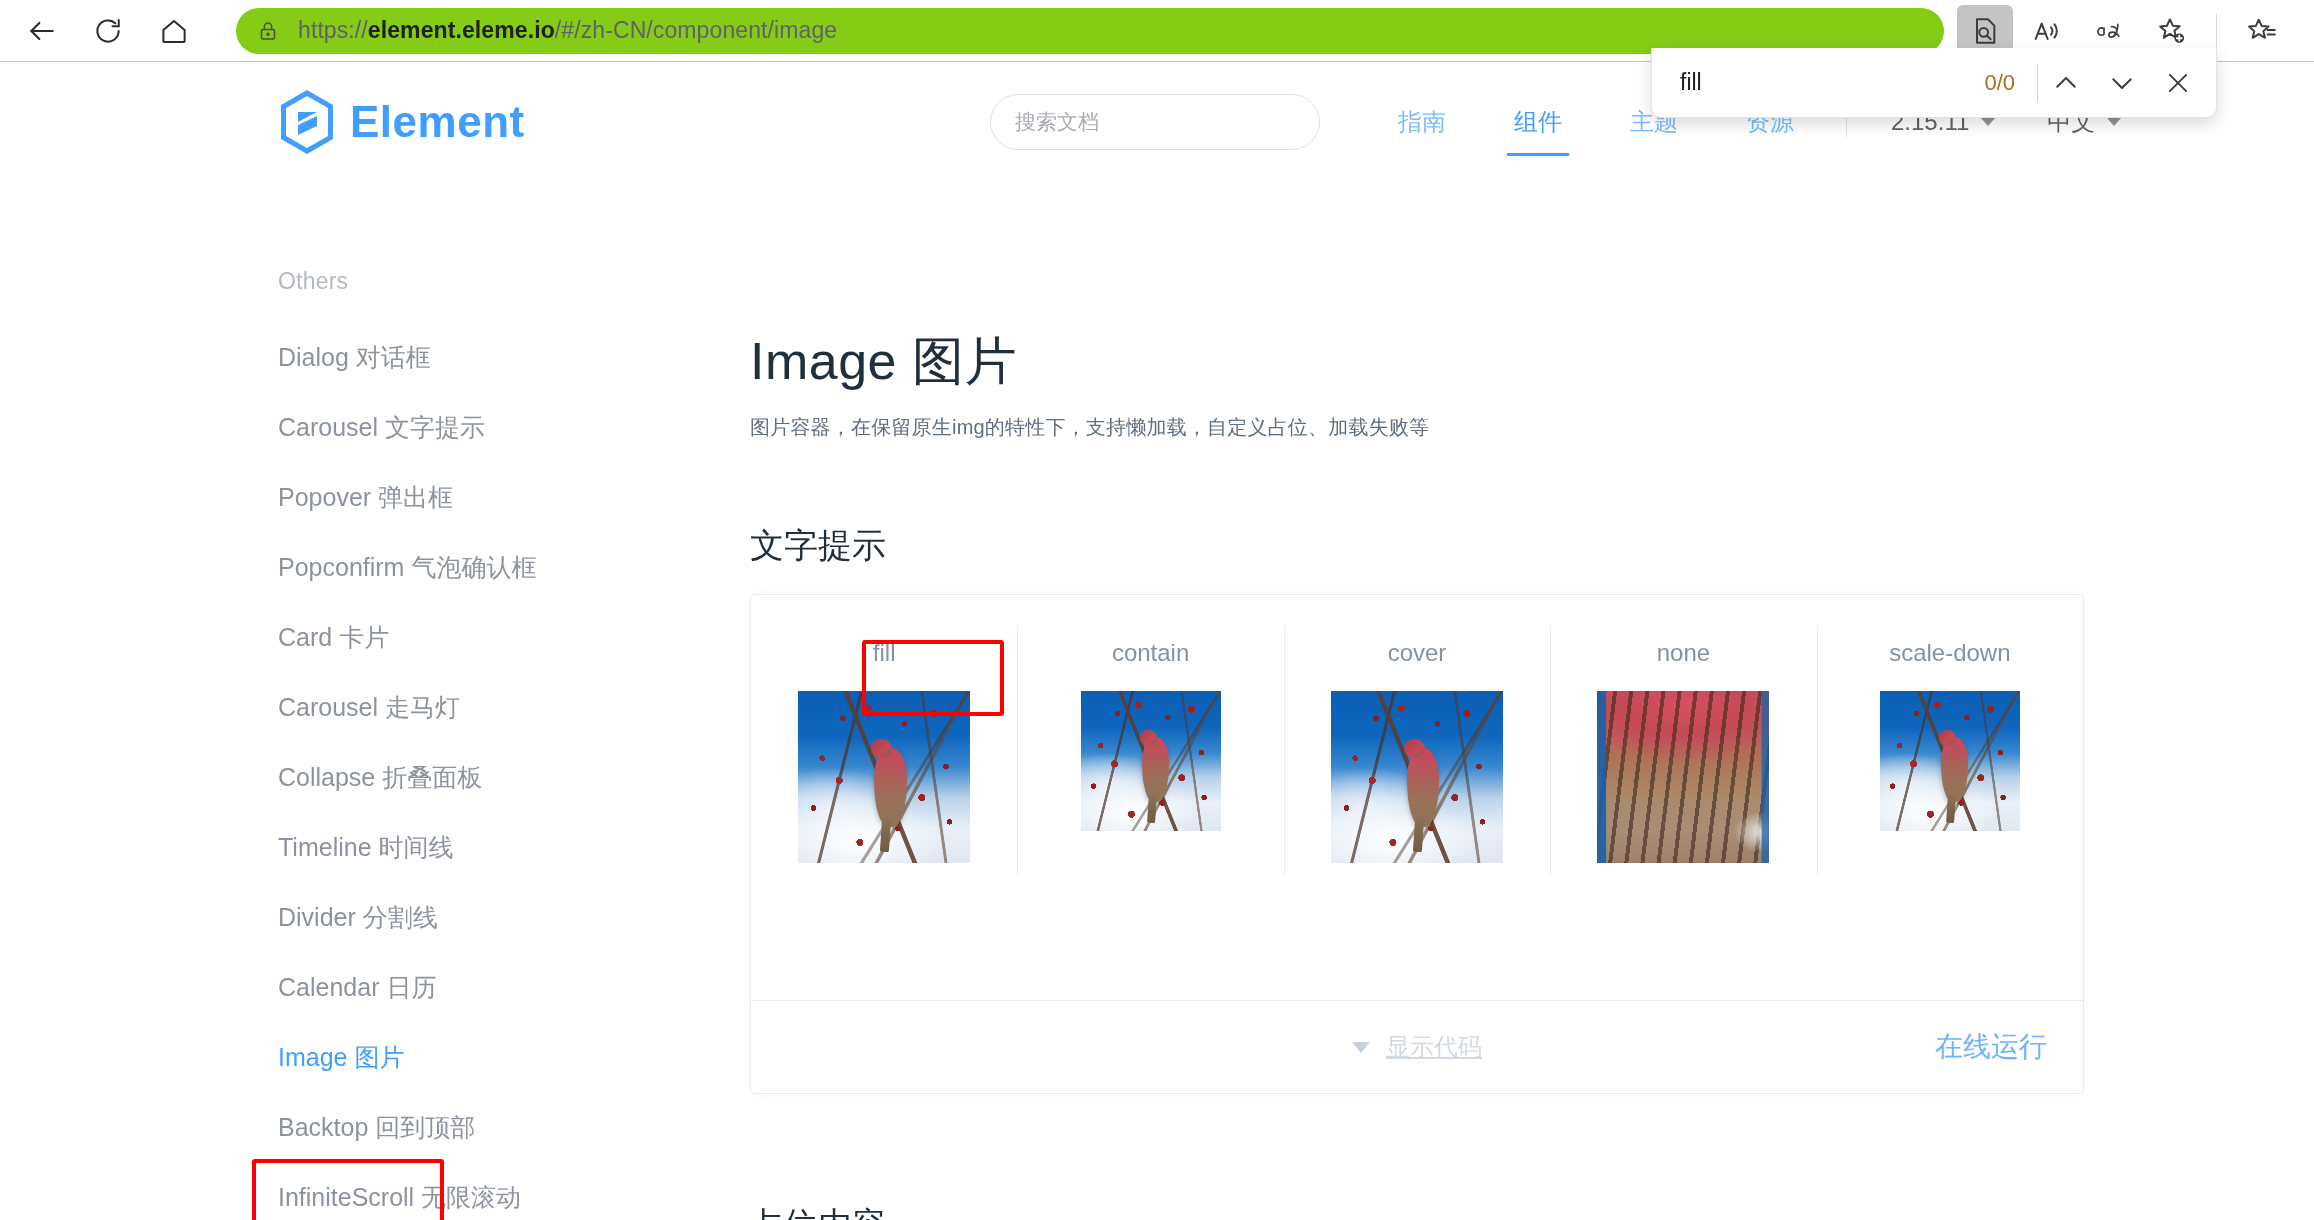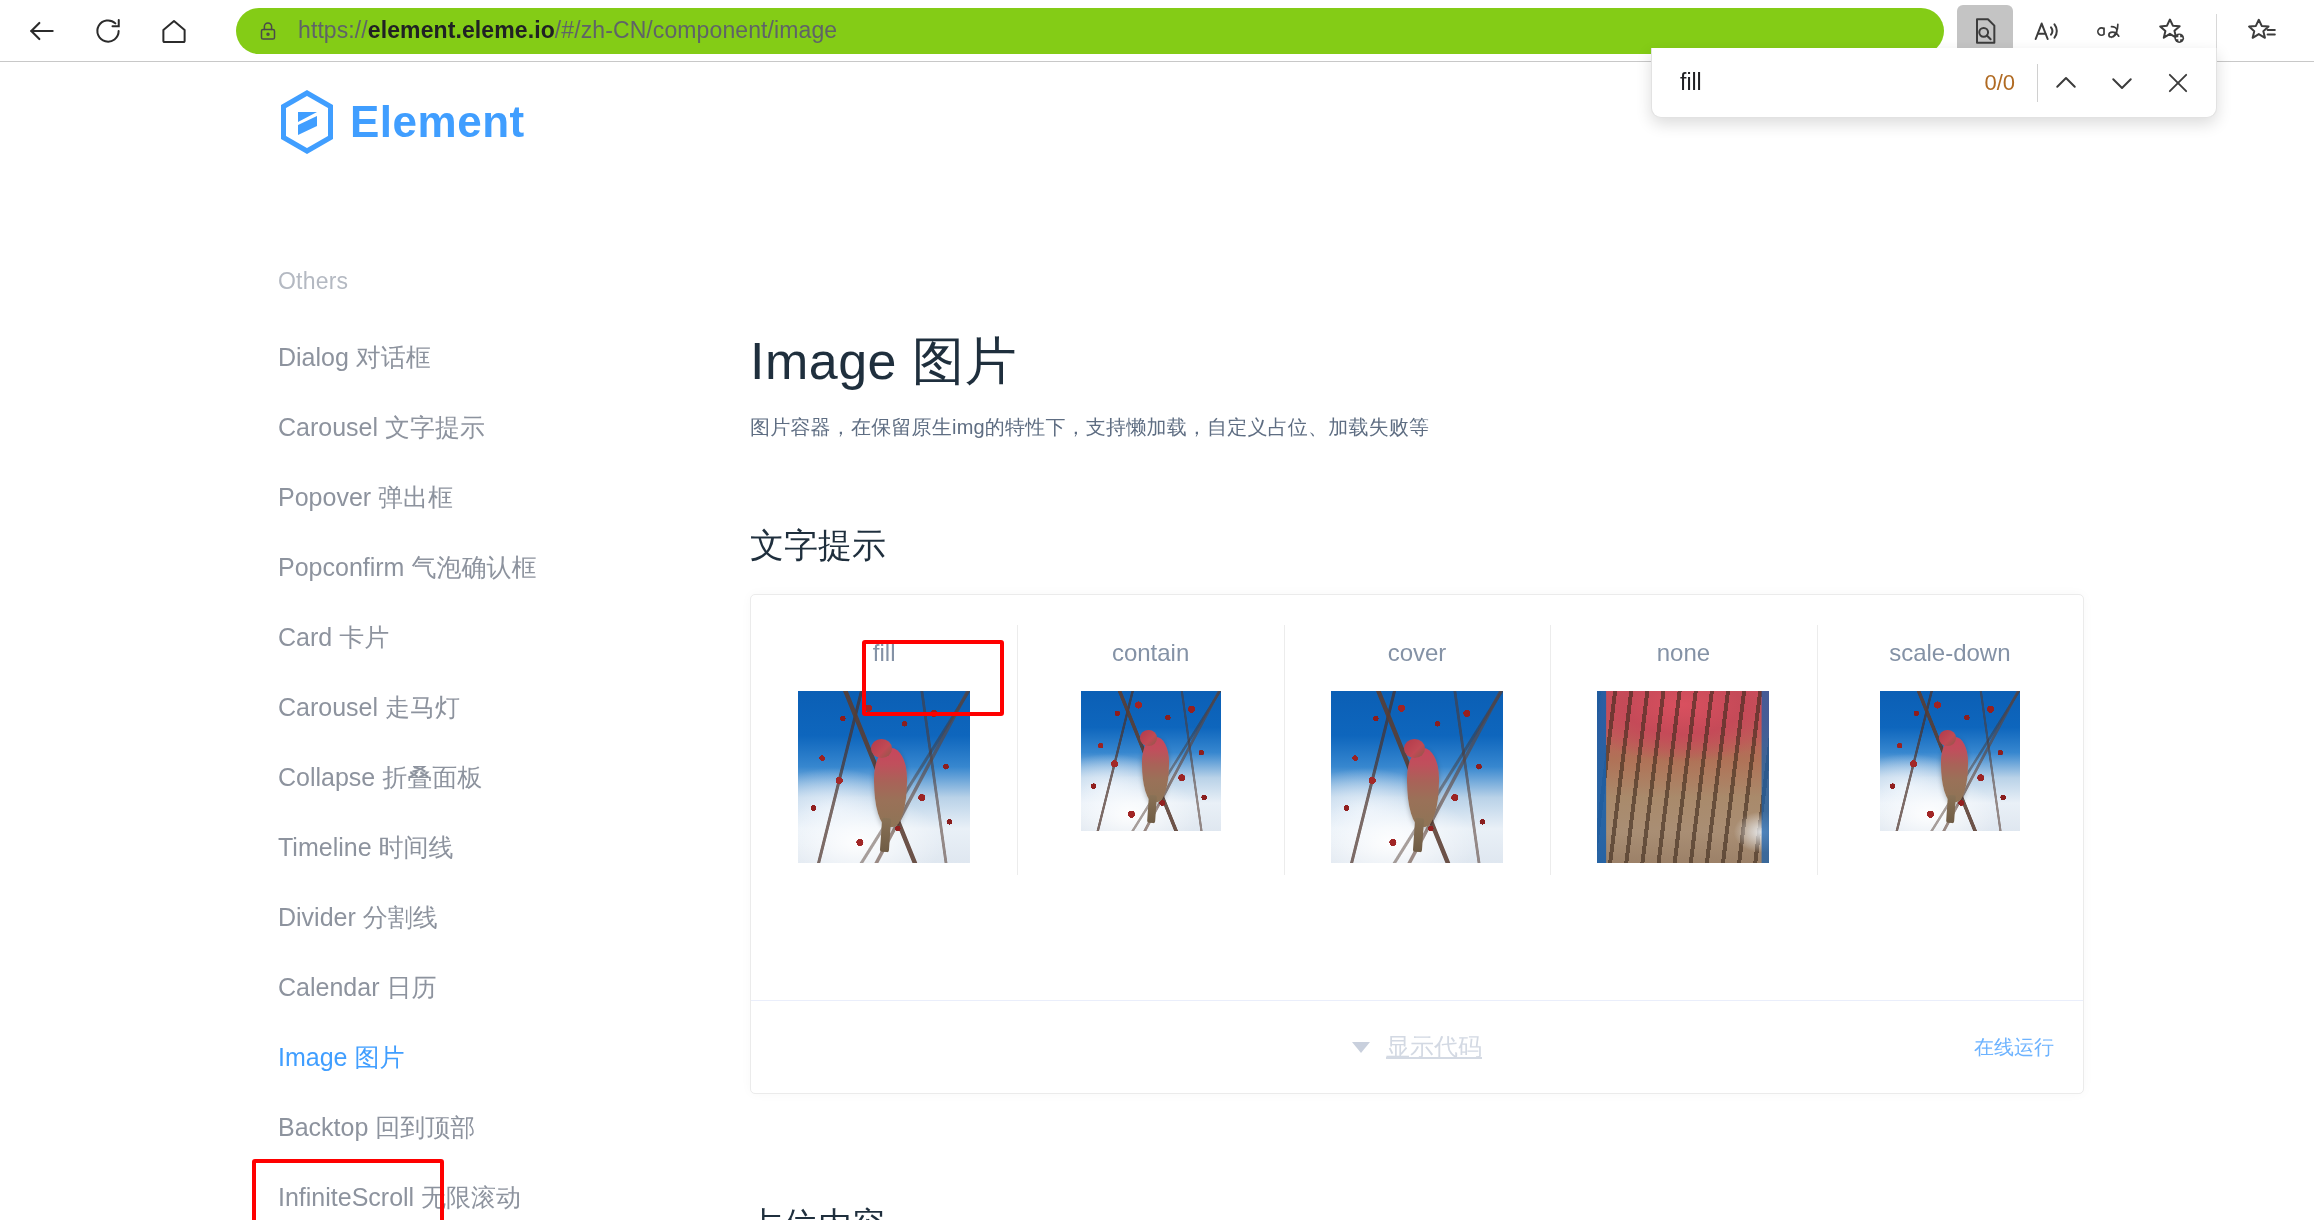--- a/index.html
+++ b/index.html
@@ -401,22 +401,22 @@
   #show-code-caret {
     width: 0; height: 0;
     border-left: 9px solid transparent;
     border-right: 9px solid transparent;
     border-top: 11px solid #c9d0dd;
     margin-right: 16px;
   }
   #show-code-label { font-size: 24px; color: #d3d9e3; text-decoration: underline; }
   #online-run {
     position: absolute;
-    right: 29px;
-    font-size: 20px;
+    right: 36px;
+    font-size: 28px;
     color: #6db3ff;
     cursor: pointer;
   }
   #next-section-title {
     position: absolute;
     left: 190px; top: 1020px;
     font-size: 34px;
     color: #1f2f3d;
     overflow: hidden;
     height: 18px;
@@ -530,20 +530,38 @@
 
 <div id="page-header">
   <div id="logo-block">
     <svg width="58" height="64" viewBox="0 0 58 64">
       <path d="M29 3 52.5 16.5v31L29 61 5.5 47.5v-31z" fill="none" stroke="#409eff" stroke-width="5"></path>
       <path d="M20 22h19l-19 10zM20 35l19-9v10l-19 9z" fill="#409eff"></path>
     </svg>
     <span id="logo-text">Element</span>
   </div>
 
+  <div id="header-right">
+    <input id="doc-search" type="text" placeholder="搜索文档" style="">
+    <div id="main-nav">
+      <span class="nav-item">指南</span>
+      <span class="nav-item active">组件</span>
+      <span class="nav-item">主题</span>
+      <span class="nav-item">资源</span>
+      <div id="nav-sep"></div>
+      <span class="nav-select">
+        <span>2.15.11</span>
+        <span class="caret-down"></span>
+      </span>
+      <span class="nav-select">
+        <span>中文</span>
+        <span class="caret-down"></span>
+      </span>
+    </div>
+  </div>
 </div>
 
 <div id="sidebar">
   <div id="sidebar-clipped-item"></div>
   <div id="sidebar-group-title">Others</div>
   <div id="sidebar-list">
     <div class="sidebar-item">Dialog 对话框</div>
     <div class="sidebar-item">Carousel 文字提示</div>
     <div class="sidebar-item">Popover 弹出框</div>
     <div class="sidebar-item">Popconfirm 气泡确认框</div>

